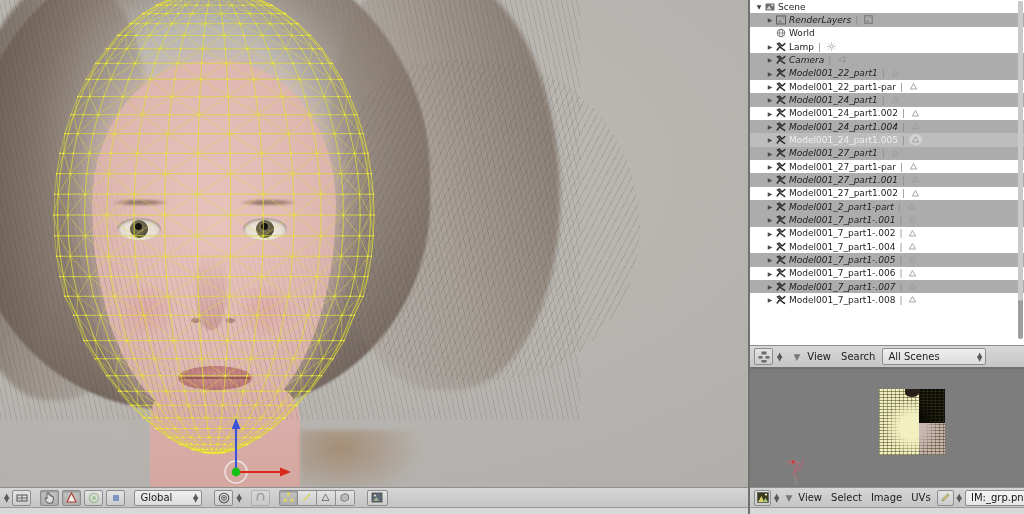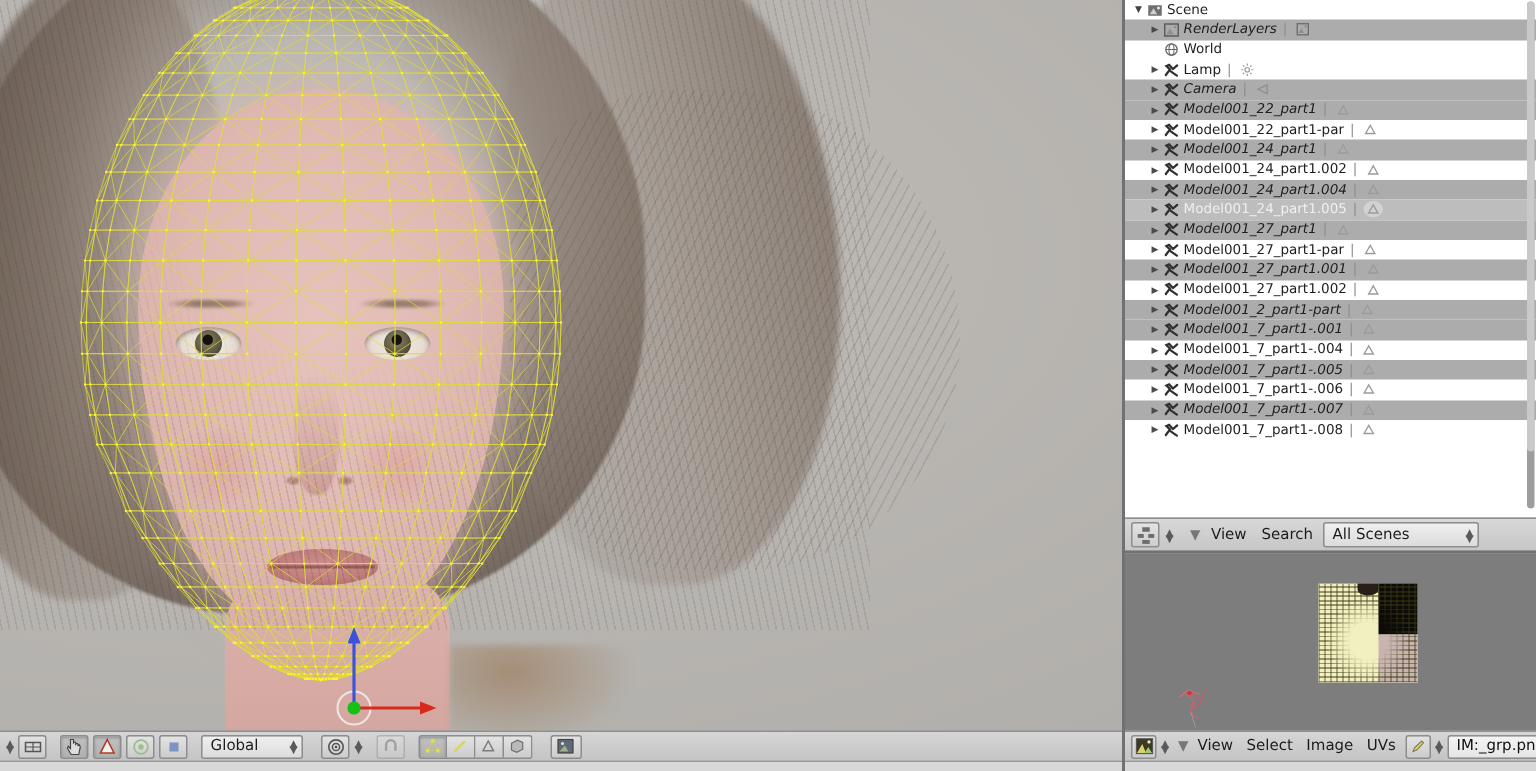--- a/index.html
+++ b/index.html
@@ -648,20 +648,37 @@
         </div>
         <div class="ol-row">
           <span style="display: inline-block; flex: 0 0 13px;"></span>
           <span class="ol-tri">▶</span>
           <span class="ol-ico">
             <svg width="10" height="10" viewBox="0 0 10 10">
               <path d="M1.2 8 L4 4.3 L1.6 2 L3.4 1.2 L6 4 L8.8 1.6" fill="none" stroke="#2f2f2f" stroke-width="1.5" stroke-linecap="round"></path>
               <path d="M4 5.2 L8.6 8.4" stroke="#2f2f2f" stroke-width="1.5" stroke-linecap="round"></path>
             </svg>
           </span>
+          <span class="ol-name">Model001_7_part1-.002</span>
+          <span class="ol-bar">|</span>
+          <span class="ol-data">
+            <svg width="9" height="9" viewBox="0 0 9 9">
+              <polygon points="4.5,1.6 7.6,7 1.4,7" fill="none" stroke="#9b9b9b" stroke-width="0.9"></polygon>
+            </svg>
+          </span>
+        </div>
+        <div class="ol-row">
+          <span style="display: inline-block; flex: 0 0 13px;"></span>
+          <span class="ol-tri">▶</span>
+          <span class="ol-ico">
+            <svg width="10" height="10" viewBox="0 0 10 10">
+              <path d="M1.2 8 L4 4.3 L1.6 2 L3.4 1.2 L6 4 L8.8 1.6" fill="none" stroke="#2f2f2f" stroke-width="1.5" stroke-linecap="round"></path>
+              <path d="M4 5.2 L8.6 8.4" stroke="#2f2f2f" stroke-width="1.5" stroke-linecap="round"></path>
+            </svg>
+          </span>
           <span class="ol-name">Model001_7_part1-.004</span>
           <span class="ol-bar">|</span>
           <span class="ol-data">
             <svg width="9" height="9" viewBox="0 0 9 9">
               <polygon points="4.5,1.6 7.6,7 1.4,7" fill="none" stroke="#9b9b9b" stroke-width="0.9"></polygon>
             </svg>
           </span>
         </div>
         <div class="ol-row alt">
           <span style="display: inline-block; flex: 0 0 13px;"></span>

